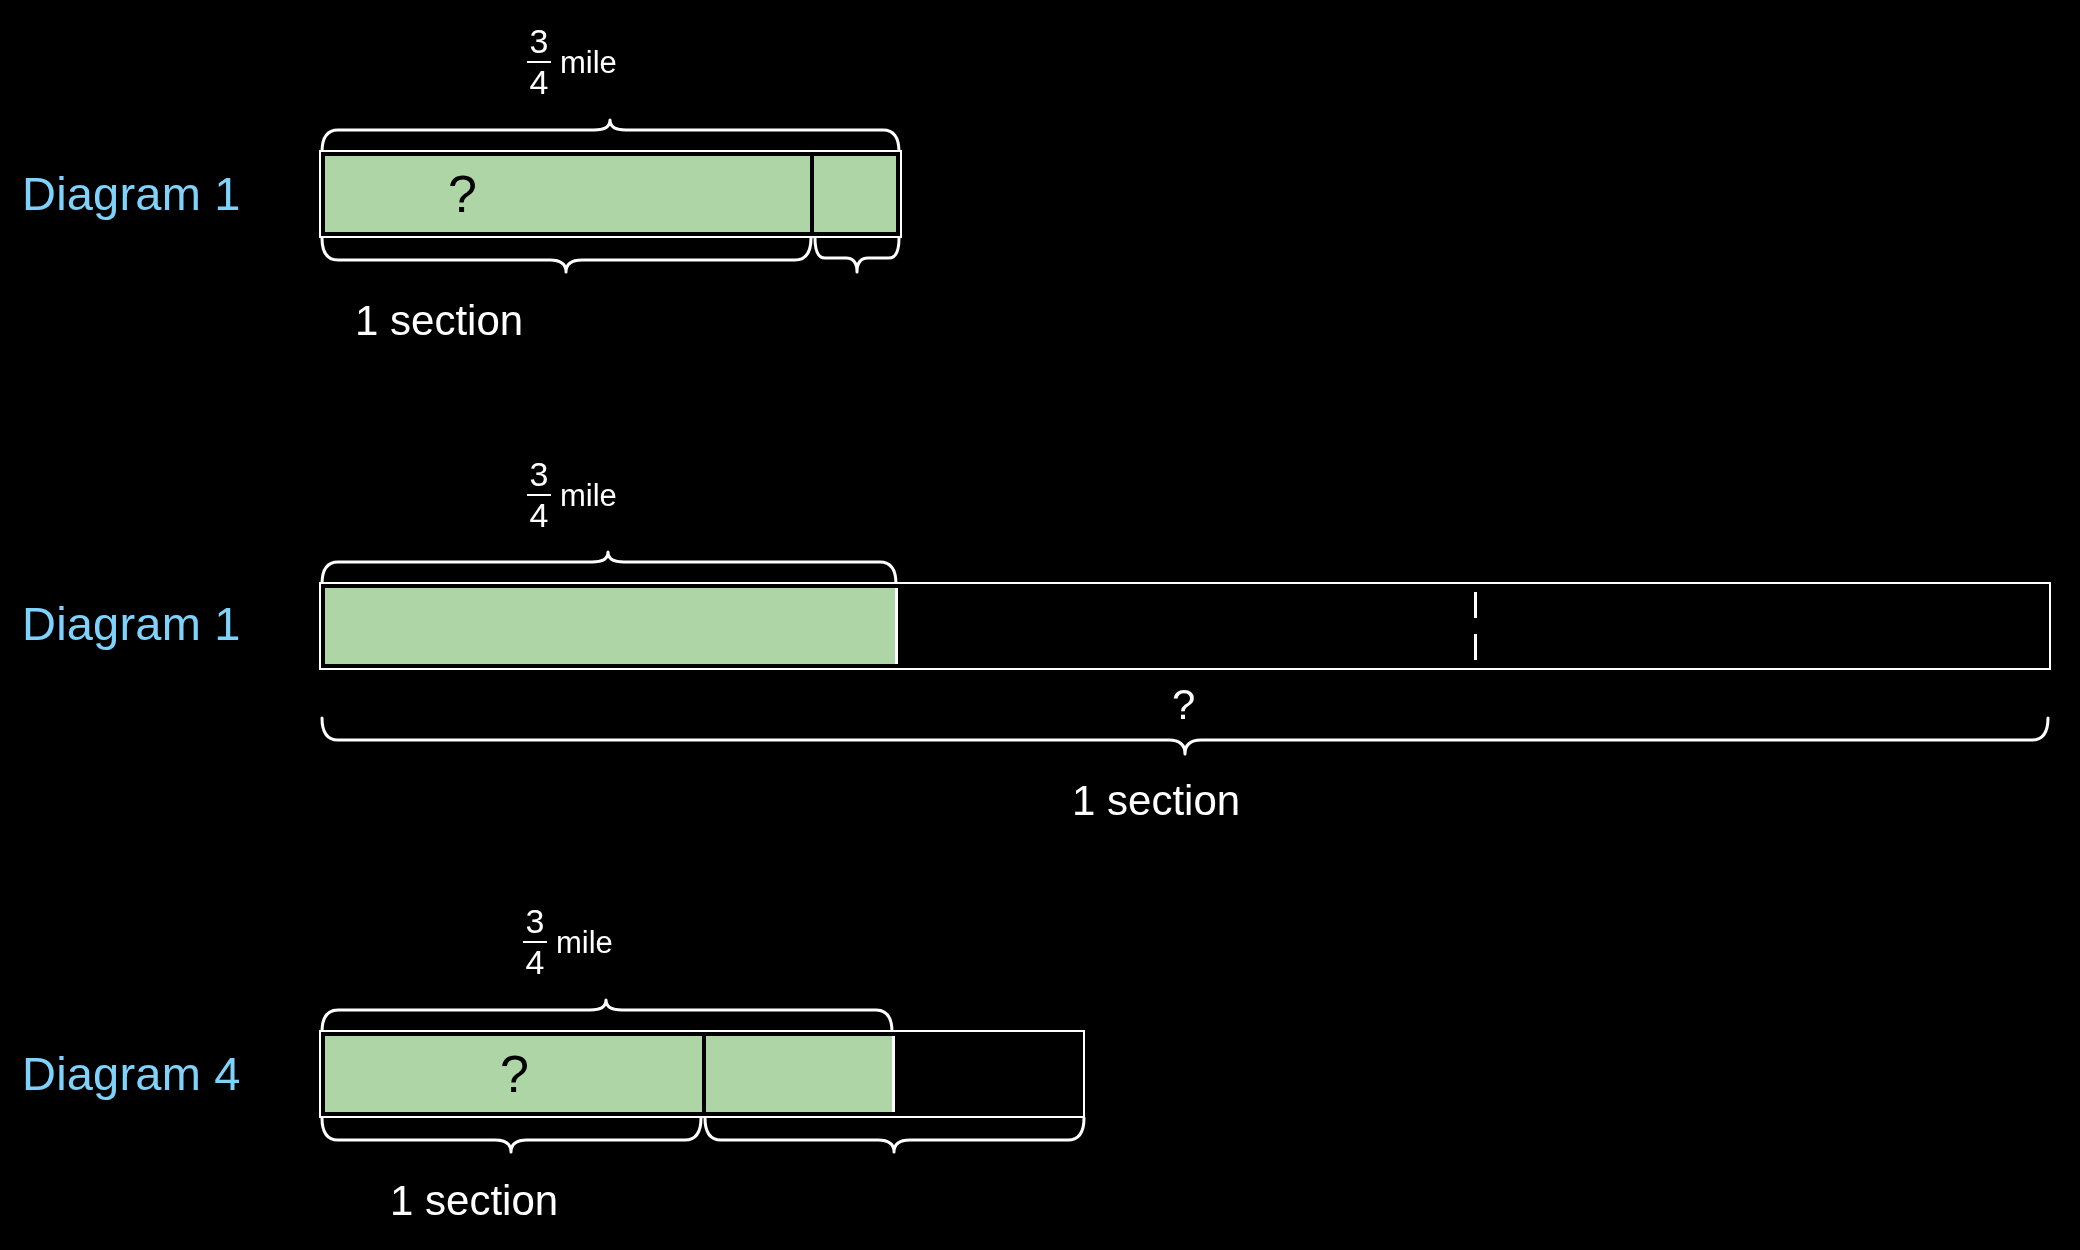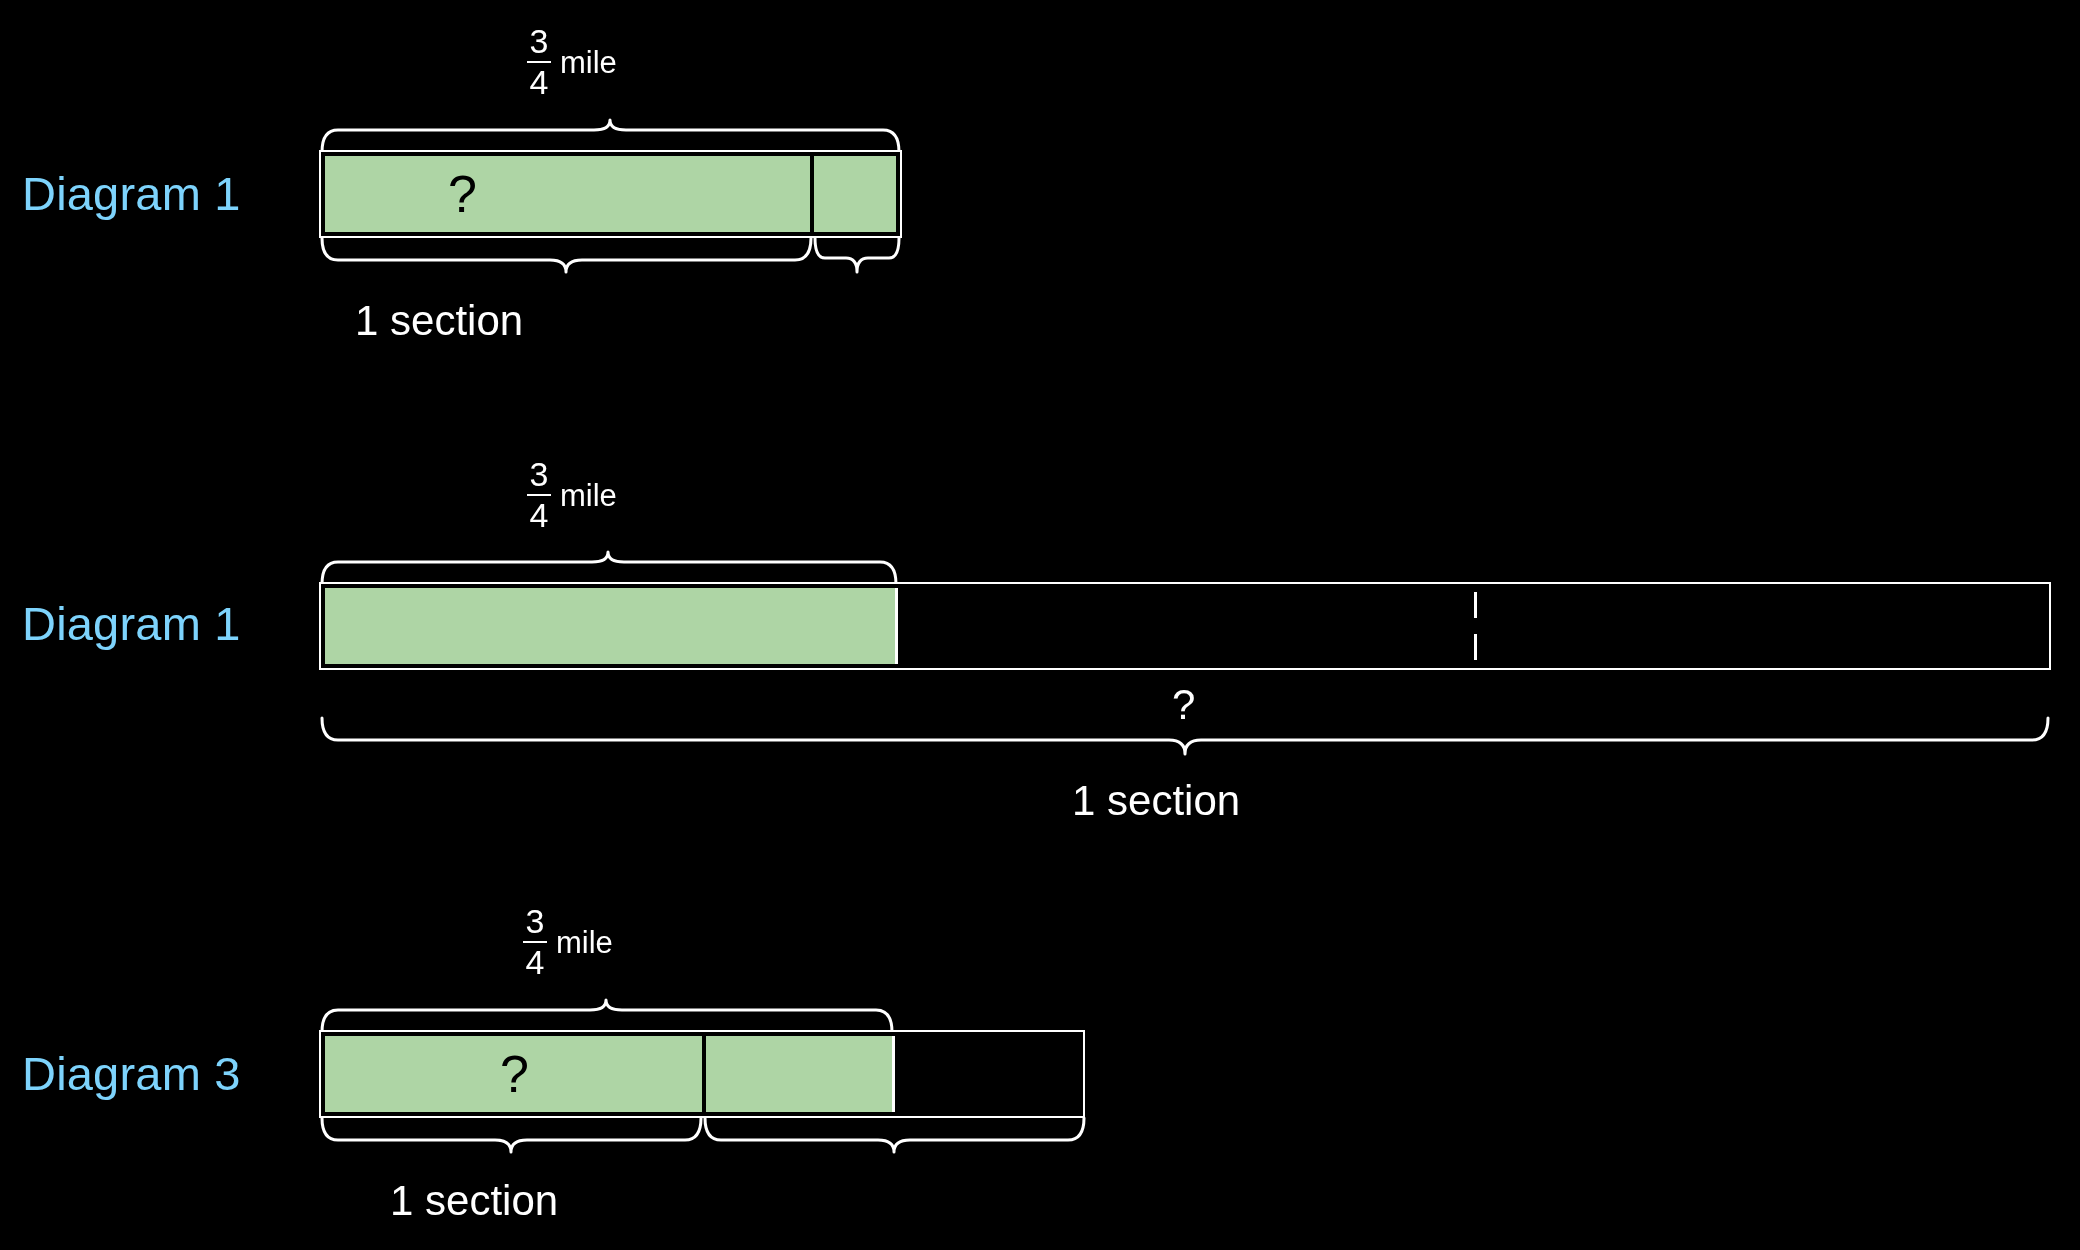--- a/index.html
+++ b/index.html
@@ -205,21 +205,21 @@
   <div class="dash-line" style="left:1474px; top:592px; height:68px;"></div>
 
   <div class="qmark-white" style="left:1172px; top:684px;">?</div>
   <div class="brace" style="left:319px; top:718px; width:1732px; height:36px;">
     <svg viewBox="0 0 1732 36" width="1732" height="36" preserveAspectRatio="none">
       <path d="M 3 0 Q 3 22 19 22 L 850 22 Q 866 22 866 36 Q 866 22 882 22 L 1713 22 Q 1729 22 1729 0"></path>
     </svg>
   </div>
   <div class="caption" style="left:1072px; top:780px;">1 section</div>
 
-  <div class="diagram-label" style="left:22px; top:1050px;">Diagram 3</div>
+  <div class="diagram-label" style="left:22px; top:1050px;">Diagram 4</div>
 
   <div class="frac-label" style="left:523px; top:905px;">
     <span class="frac">
       <span class="num">3</span>
       <span class="bar"></span>
       <span class="den">4</span>
     </span>
     <span class="frac-word">mile</span>
   </div>
 

